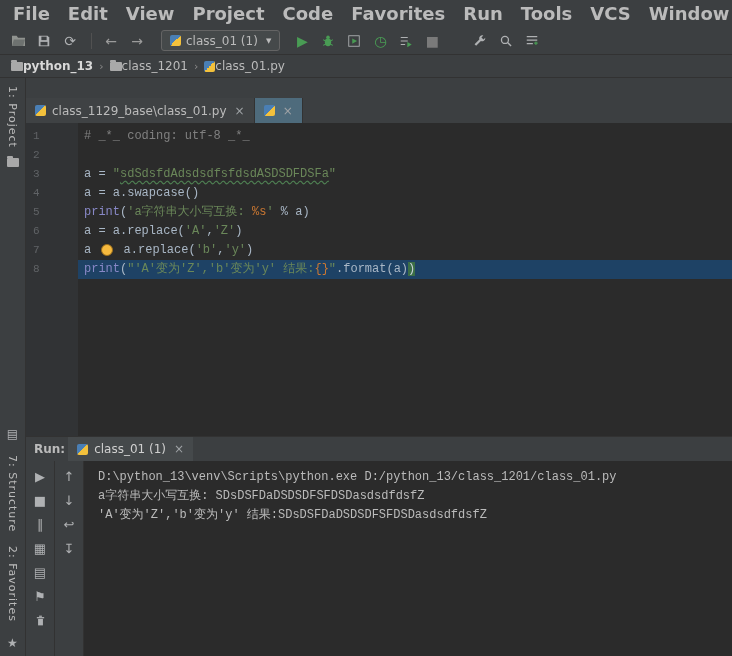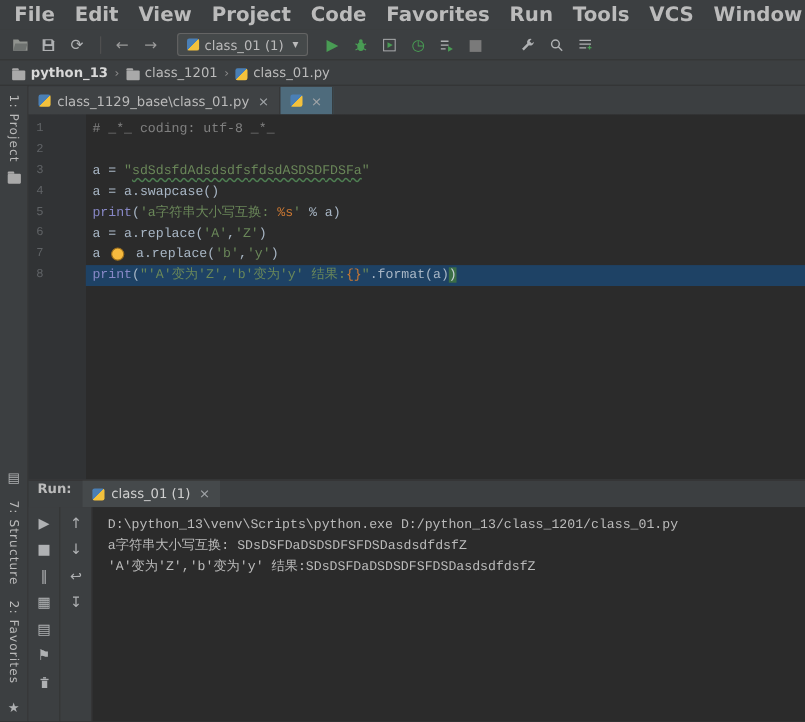--- a/index.html
+++ b/index.html
@@ -18,35 +18,35 @@
   .tsep{width:1px;height:16px;background:#515151;margin:0 7px;}
   .gap{width:22px;}
   .run-combo{display:flex;align-items:center;gap:5px;background:#45494a;border:1px solid #646464;
              border-radius:3px;height:19px;padding:0 8px;margin:0 10px;font-size:12px;color:#bbbbbb;}
   .caret{font-size:7px;color:#bbbbbb;margin-left:3px;}
   .py-icon{width:11px;height:11px;border-radius:2px;flex:0 0 11px;
            background:linear-gradient(135deg,#4a7fb5 50%,#f3c13c 50%);display:inline-block;}
   
   .navbar{height:22px;flex:0 0 22px;display:flex;align-items:center;background:#3c3f41;
           border-bottom:1px solid #323232;padding-left:8px;font-size:12px;color:#bbbbbb;}
-  .bc-item{display:flex;align-items:flex-end;gap:5px;padding:0 3px;}
+  .bc-item{display:flex;align-items:center;padding:0 3px;}
   .bc-sep{color:#8a8a8a;font-size:11px;padding:0 3px;}
   .bold{font-weight:bold;color:#d8d8d8;}
   .mini-folder{width:12px;height:9px;background:#a9a9a9;border-radius:1px;display:inline-block;position:relative;}
   .mini-folder::before{content:"";position:absolute;top:-2px;left:0;width:6px;height:2px;background:#a9a9a9;
                        border-radius:1px 1px 0 0;}
   
   .main{flex:1;display:flex;min-height:0;}
   .stripe{width:26px;flex:0 0 26px;background:#3c3f41;border-right:1px solid #323232;display:flex;
           flex-direction:column;align-items:center;padding:8px 0 6px;box-sizing:border-box;}
   .vtext{writing-mode:vertical-rl;font-size:11px;color:#bbbbbb;letter-spacing:1px;cursor:default;}
   .stripe .mini-folder{margin-top:10px;}
   .stripe-bottom{margin-top:auto;display:flex;flex-direction:column;align-items:center;gap:14px;}
   .stripe-glyph{color:#afb1b3;font-size:12px;}
-  .content{flex:1;display:flex;flex-direction:column;min-width:0;}
+  .content{flex:1;display:flex;flex-direction:column;min-width:0;margin-top:19px;}
   
   .tabbar{height:26px;flex:0 0 26px;background:#3c3f41;display:flex;align-items:flex-end;}
   .tab{display:flex;align-items:center;gap:6px;height:25px;padding:0 9px;font-size:12px;color:#bbbbbb;
        background:#3f4244;border-right:1px solid #323232;white-space:nowrap;}
   .tab.active{background:#4e6b7c;color:#ffffff;}
   .tab-close{color:#9fa3a6;font-size:12px;margin-left:2px;}
   
   .editor{flex:1;min-height:0;overflow:hidden;padding-top:4px;
           background:linear-gradient(90deg,#313335 0,#313335 52px,#2b2b2b 52px);
           font-family:"Liberation Mono","DejaVu Sans Mono",monospace;font-size:12px;}
@@ -56,21 +56,21 @@
   .sel .lcode{background:#1e4265;}
   .seg.p{color:#a9b7c6;} .seg.c{color:#808080;} .seg.s{color:#6a8759;}
   .seg.b{color:#8888c6;} .seg.f{color:#cc7832;}
   .seg.m{background:#3b6e46;color:#c8d0d8;}
   .seg.w{text-decoration:underline;text-decoration-style:wavy;text-decoration-color:#4e8052;text-underline-offset:3px;}
   .bulb{display:inline-block;width:10px;height:10px;background:#f7ba3e;border:1px solid #9c6f1d;
         border-radius:50%;vertical-align:middle;margin:0 3px;}
   
   .run-panel{flex:0 0 219px;height:219px;display:flex;flex-direction:column;border-top:1px solid #323232;
              background:#3c3f41;}
-  .run-header{height:24px;flex:0 0 24px;display:flex;padding-left:8px;gap:10px;
+  .run-header{height:24px;flex:0 0 24px;display:flex;align-items:center;padding-left:8px;gap:3px;
               font-size:12px;color:#bbbbbb;}
   .run-header-label{font-weight:bold;}
   .run-tab{display:flex;align-items:center;gap:6px;background:#45494b;height:24px;padding:0 9px;color:#d0d0d0;}
   .run-body{flex:1;display:flex;min-height:0;}
   .rtoolbar{width:28px;flex:0 0 28px;background:#3c3f41;border-right:1px solid #323232;display:flex;
             flex-direction:column;align-items:center;padding-top:5px;gap:4px;}
   .rticon{width:20px;height:20px;display:flex;align-items:center;justify-content:center;
           color:#afb1b3;font-size:13px;}
   .console{flex:1;background:#2b2b2b;font-family:"Liberation Mono","DejaVu Sans Mono",monospace;
            font-size:12px;color:#bbbbbb;padding:7px 14px;overflow:hidden;}

